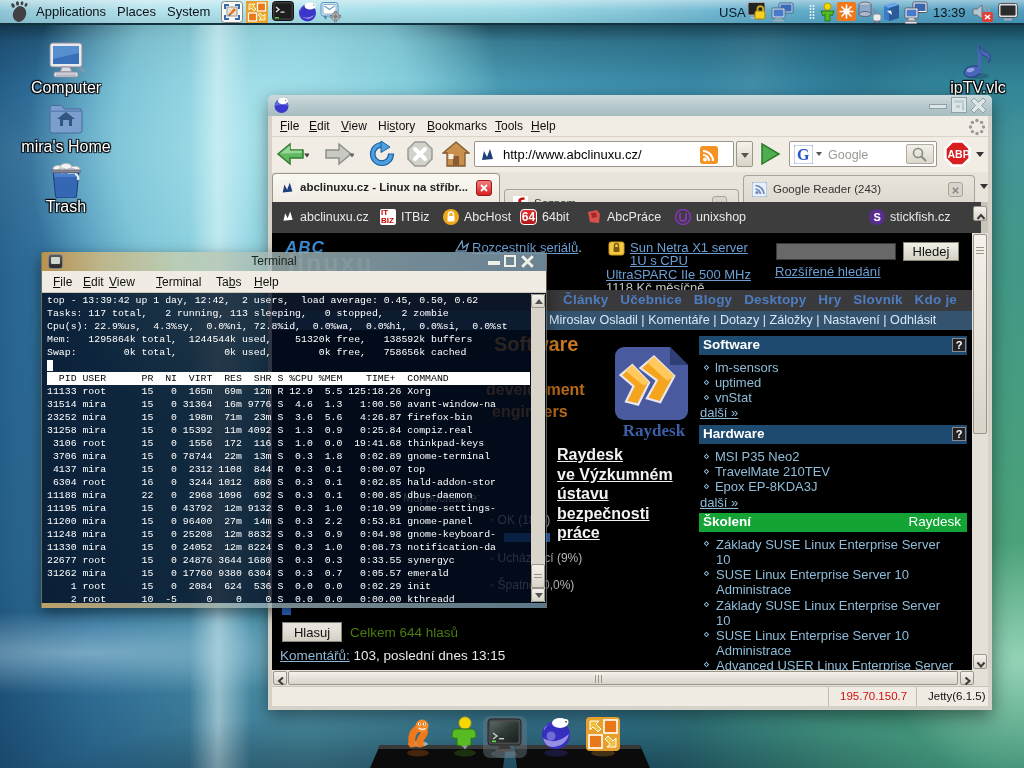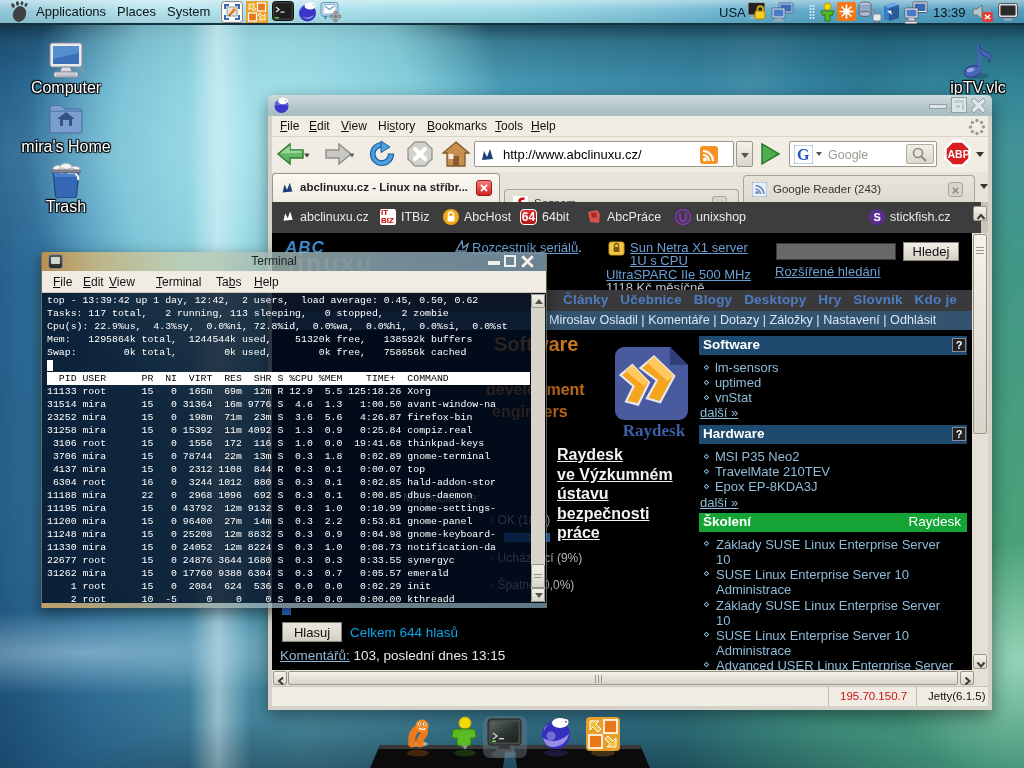--- a/index.html
+++ b/index.html
@@ -446,21 +446,21 @@
   <div class="abs" style="left:222px;top:100px;font-size:20px;font-weight:bold;color:#c87820">Software</div>
   <div class="abs" style="left:214px;top:148px;font-size:16px;font-weight:bold;color:#b86a18">development</div>
   <div class="abs" style="left:220px;top:170px;font-size:16px;font-weight:bold;color:#b86a18">engineers</div>
   <div class="ghost" style="left:131px;top:258px;font-size:12px">Můj počítač je:</div>
   <div class="ghost" style="left:218px;top:280px;font-size:12px">◦ OK (18%)</div>
   <div class="abs" style="left:232px;top:300px;width:46px;height:9px;background:#2a6ac8"></div>
   <div class="ghost" style="left:218px;top:318px;font-size:12px">◦ Ucházející (9%)</div>
   <div class="ghost" style="left:218px;top:345px;font-size:12px">◦ Špatné (0,0%)</div>
   <div class="abs" style="left:10px;top:375px;width:9px;height:7px;background:#2a6ac8"></div>
   <div class="abs" style="left:10px;top:389px;width:60px;height:20px;background:linear-gradient(#f0ede6,#d2cec2);border:1px solid #8a877c;text-align:center;font-size:13px;color:#111;padding-top:2px">Hlasuj</div>
-  <div class="abs" style="left:78px;top:392px;font-size:13.5px;color:#0ea5e9">Celkem 644 hlasů</div>
+  <div class="abs" style="left:78px;top:392px;font-size:13.5px;color:#4d7c0f">Celkem 644 hlasů</div>
   <div class="abs" style="left:8px;top:415px;font-size:13.5px;color:#e8e8e8"><span style="color:#8fb8d8;text-decoration:underline">Komentářů:</span> 103, poslední dnes 13:15</div>
   <svg class="abs" style="left:342px;top:113px" width="75" height="75" viewBox="0 0 75 75">
         <path d="M10 1 L56 1 L74 19 L74 65 A9 9 0 0 1 65 74 L10 74 A9 9 0 0 1 1 65 L1 10 A9 9 0 0 1 10 1 Z" fill="#4a5a9e"></path>
         <path d="M56 1 L74 19 L56 19 Z" fill="#303e78"></path>
         <g transform="rotate(-14 37 40)">
           <path d="M10 22 L24 15 L36 36 L20 55 L9 49 L20 36 Z" fill="#f5a51d" stroke="#e8e8f0" stroke-width="2.2"></path>
           <path d="M31 20 L47 12 L62 36 L42 58 L30 51 L44 36 Z" fill="#f5a51d" stroke="#e8e8f0" stroke-width="2.2"></path>
           <path d="M24 15 L36 36 L30 38 L16 19 Z" fill="#ffc95e"></path>
           <path d="M47 12 L62 36 L54 39 L39 16 Z" fill="#ffc95e"></path>
         </g>

